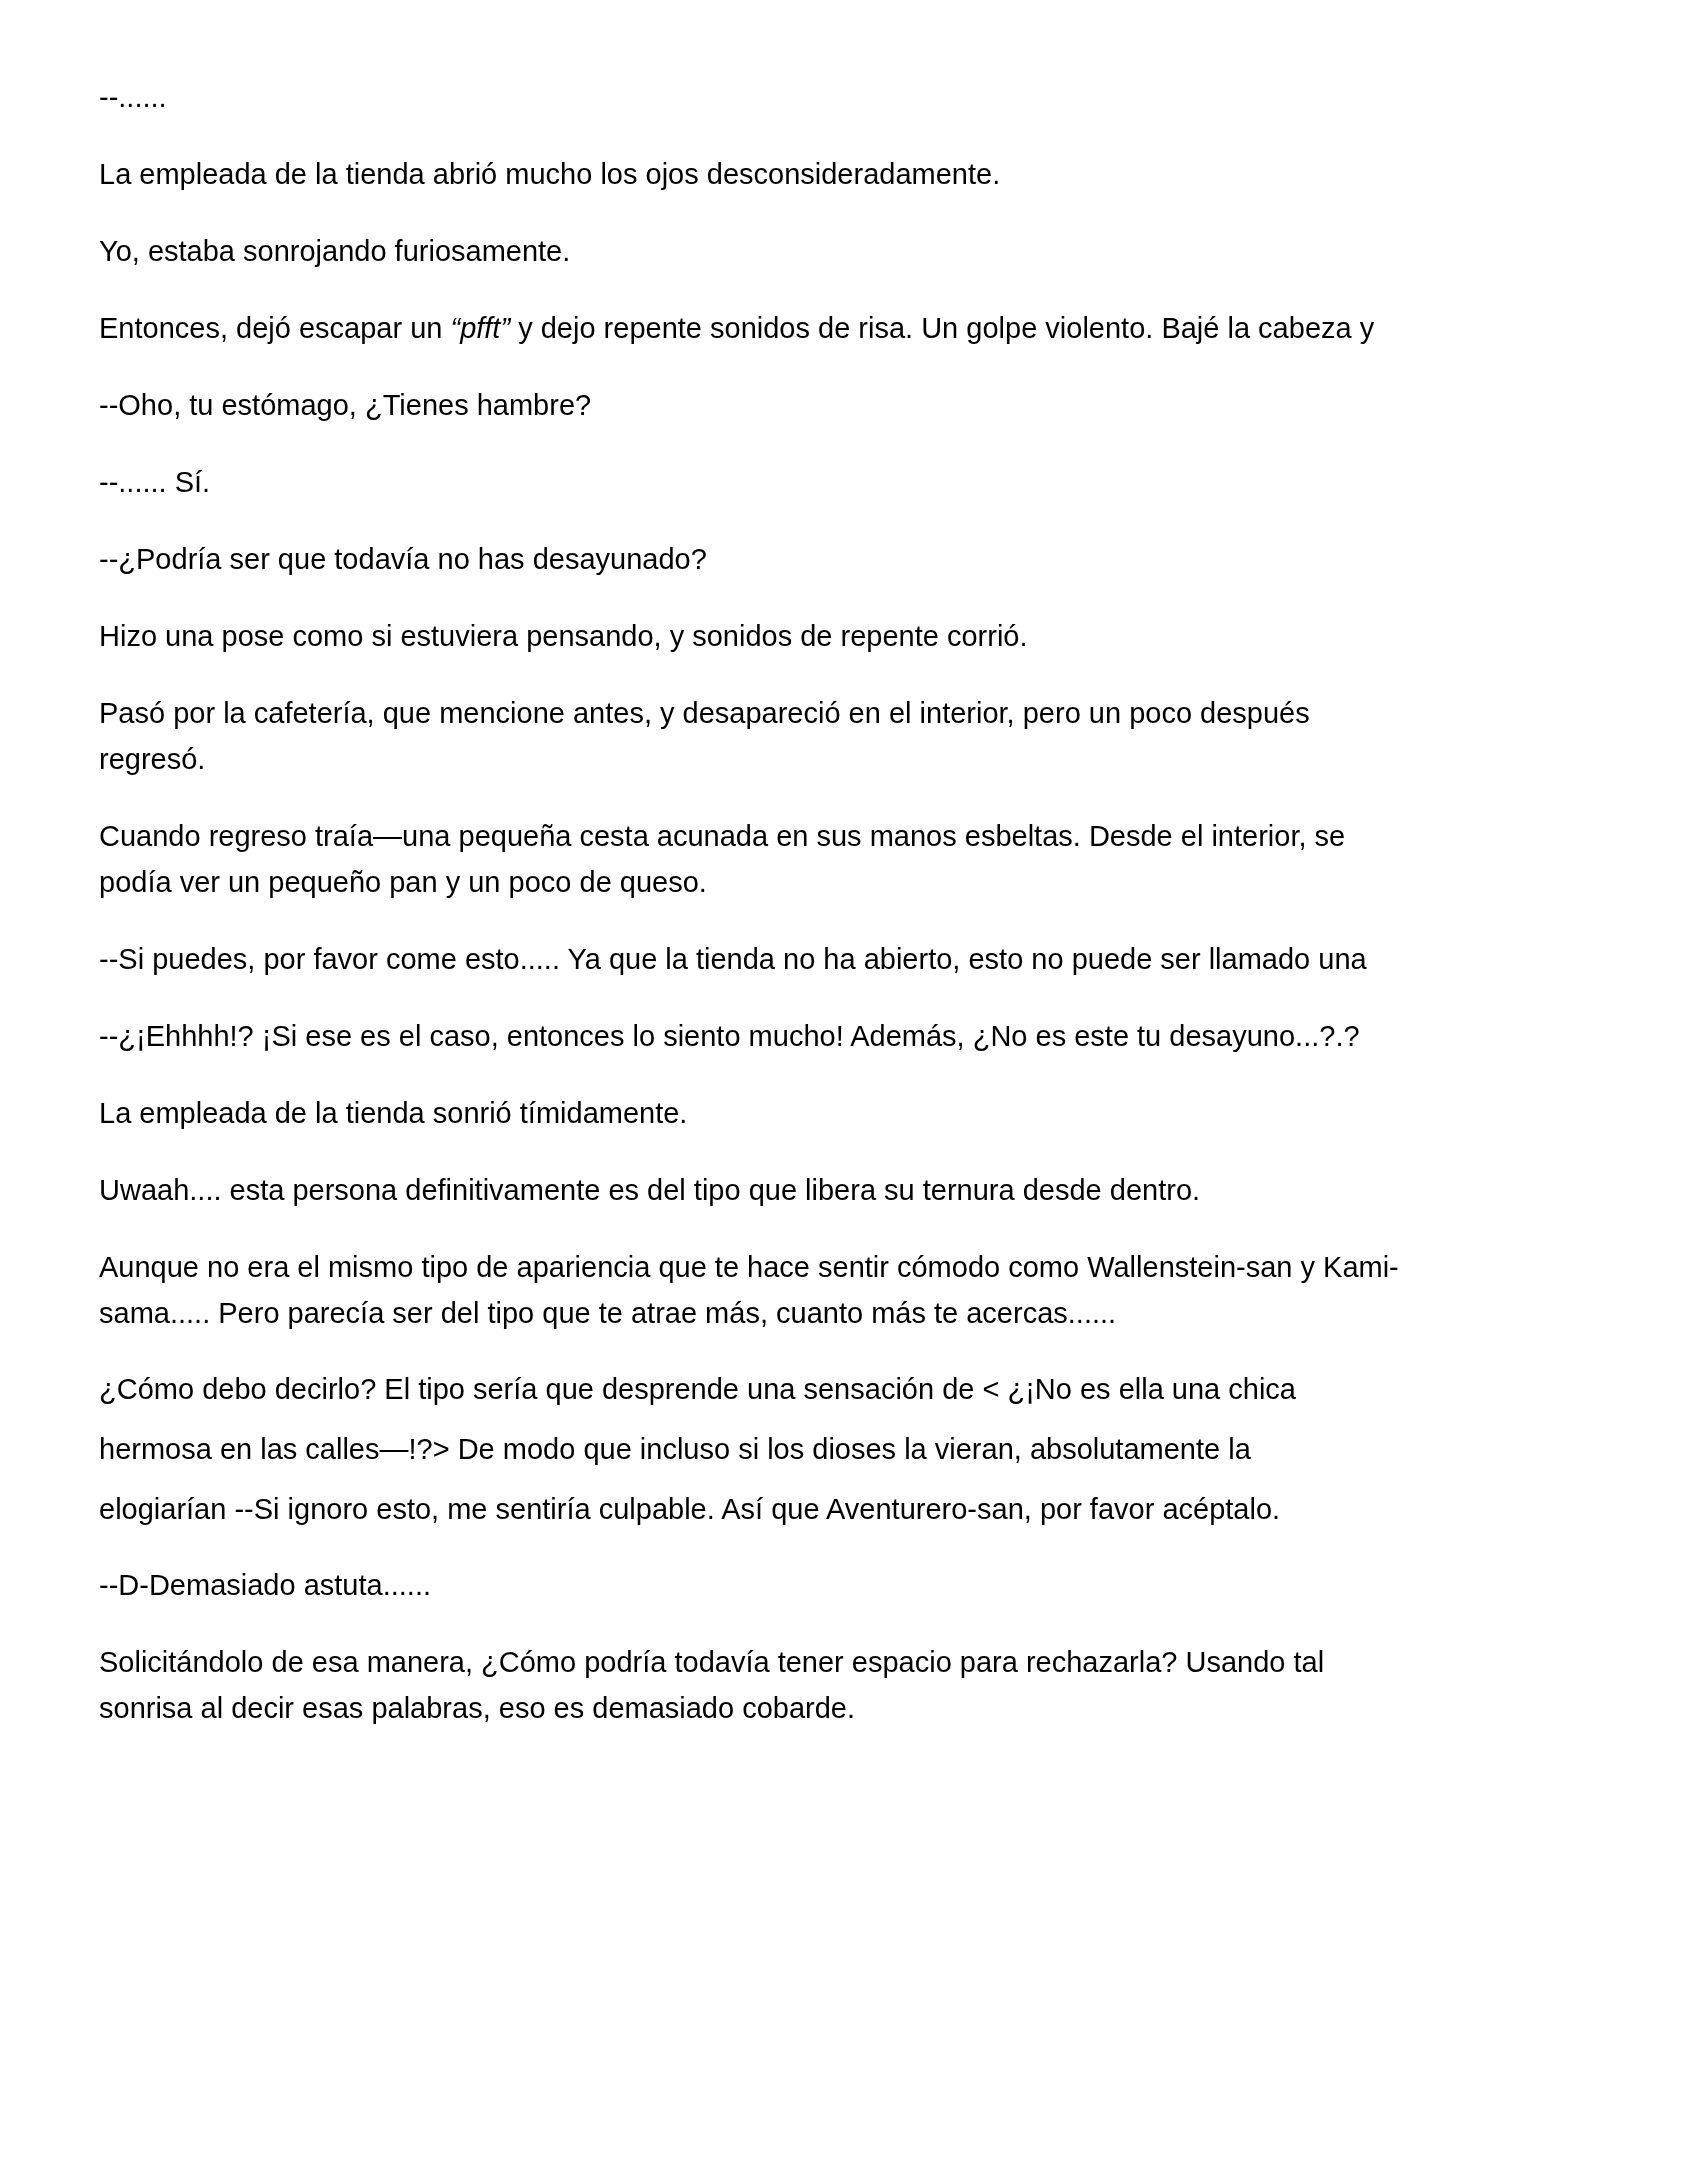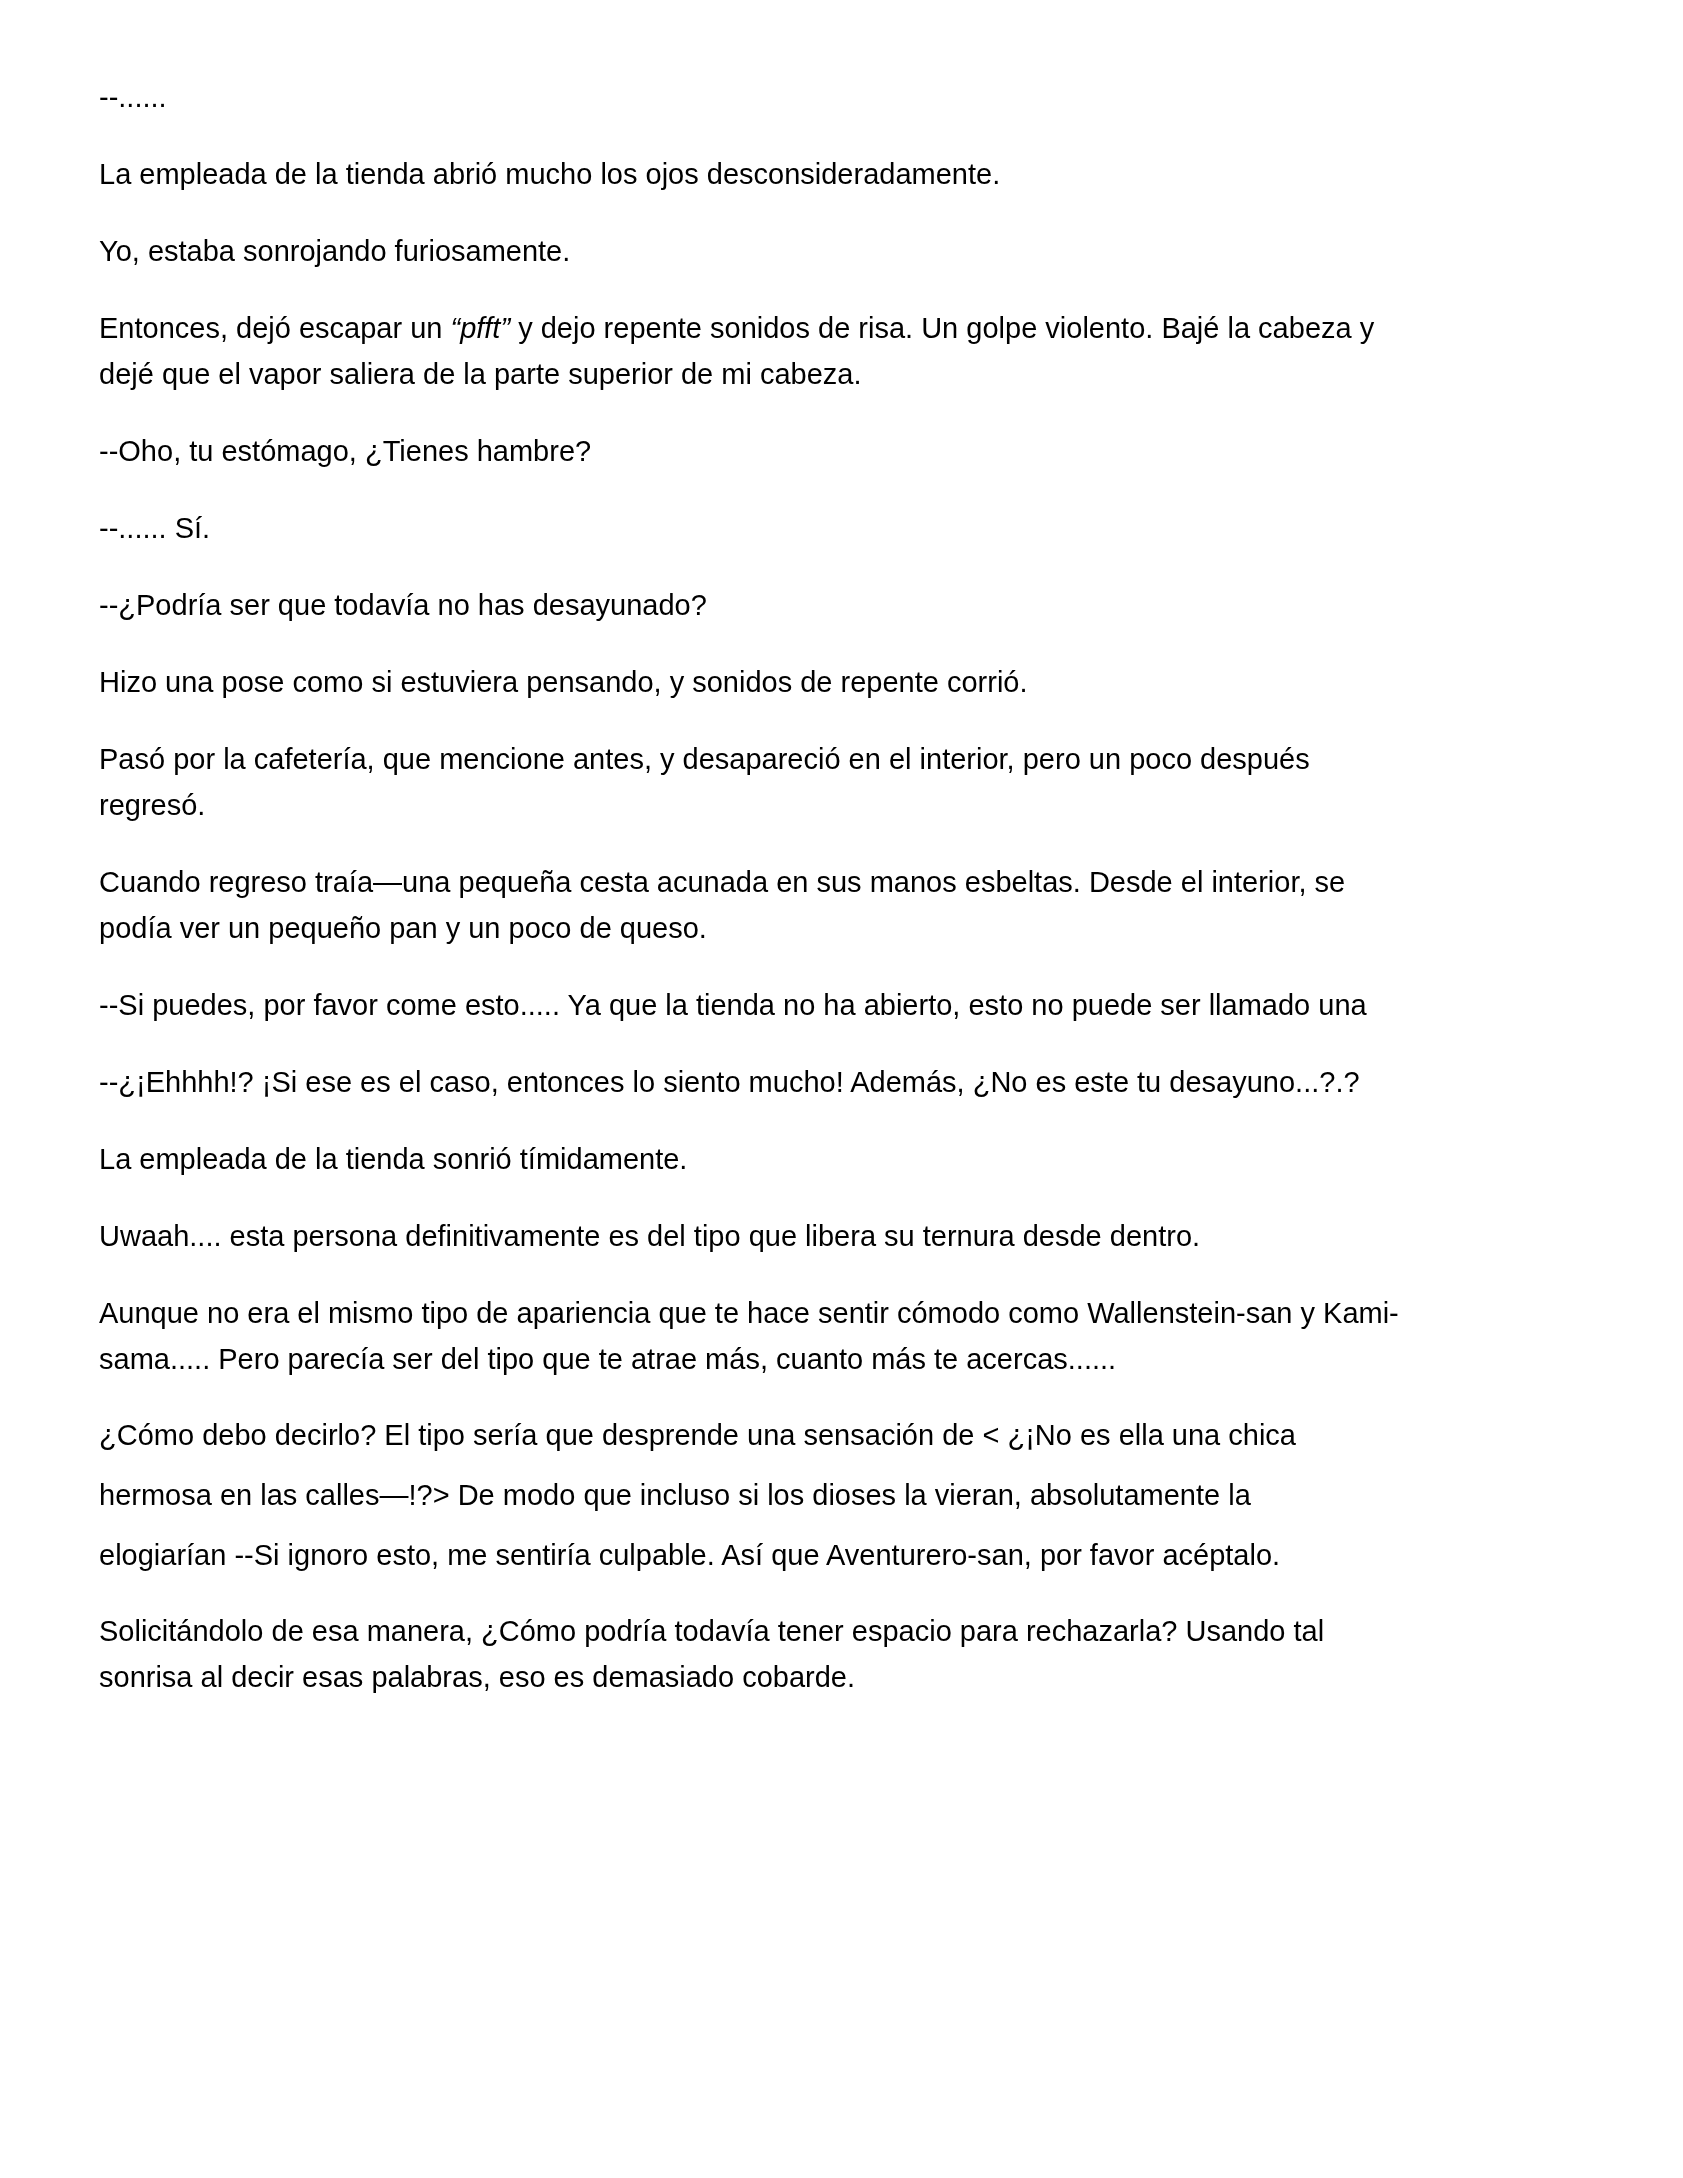--- a/index.html
+++ b/index.html
@@ -52,21 +52,20 @@
   <p class="para">
     <span class="line">La empleada de la tienda abrió mucho los ojos desconsideradamente.</span>
   </p>
 
   <p class="para">
     <span class="line">Yo, estaba sonrojando furiosamente.</span>
   </p>
 
   <p class="para">
     <span class="line"><span>Entonces, dejó escapar un </span><em class="italic-seg">“pfft”</em><span> y dejo repente sonidos de risa. Un golpe violento. Bajé la cabeza y</span></span>
-    <span class="line">dejé que el vapor saliera de la parte superior de mi cabeza.</span>
   </p>
 
   <p class="para">
     <span class="line">--Oho, tu estómago, ¿Tienes hambre?</span>
   </p>
 
   <p class="para">
     <span class="line">--...... Sí.</span>
   </p>
 
@@ -109,20 +108,23 @@
     <span class="line">Aunque no era el mismo tipo de apariencia que te hace sentir cómodo como Wallenstein-san y Kami-</span>
     <span class="line">sama..... Pero parecía ser del tipo que te atrae más, cuanto más te acercas......</span>
   </p>
 
   <p class="para para-wide">
     <span class="line">¿Cómo debo decirlo? El tipo sería que desprende una sensación de &lt; ¿¡No es ella una chica</span>
     <span class="line">hermosa en las calles—!?&gt; De modo que incluso si los dioses la vieran, absolutamente la</span>
     <span class="line">elogiarían --Si ignoro esto, me sentiría culpable. Así que Aventurero-san, por favor acéptalo.</span>
   </p>
 
+  <p class="para">
+    <span class="line">--D-Demasiado astuta......</span>
+  </p>
 
   <p class="para">
     <span class="line">Solicitándolo de esa manera, ¿Cómo podría todavía tener espacio para rechazarla? Usando tal</span>
     <span class="line">sonrisa al decir esas palabras, eso es demasiado cobarde.</span>
   </p>
 
 
 </div>
 
 

